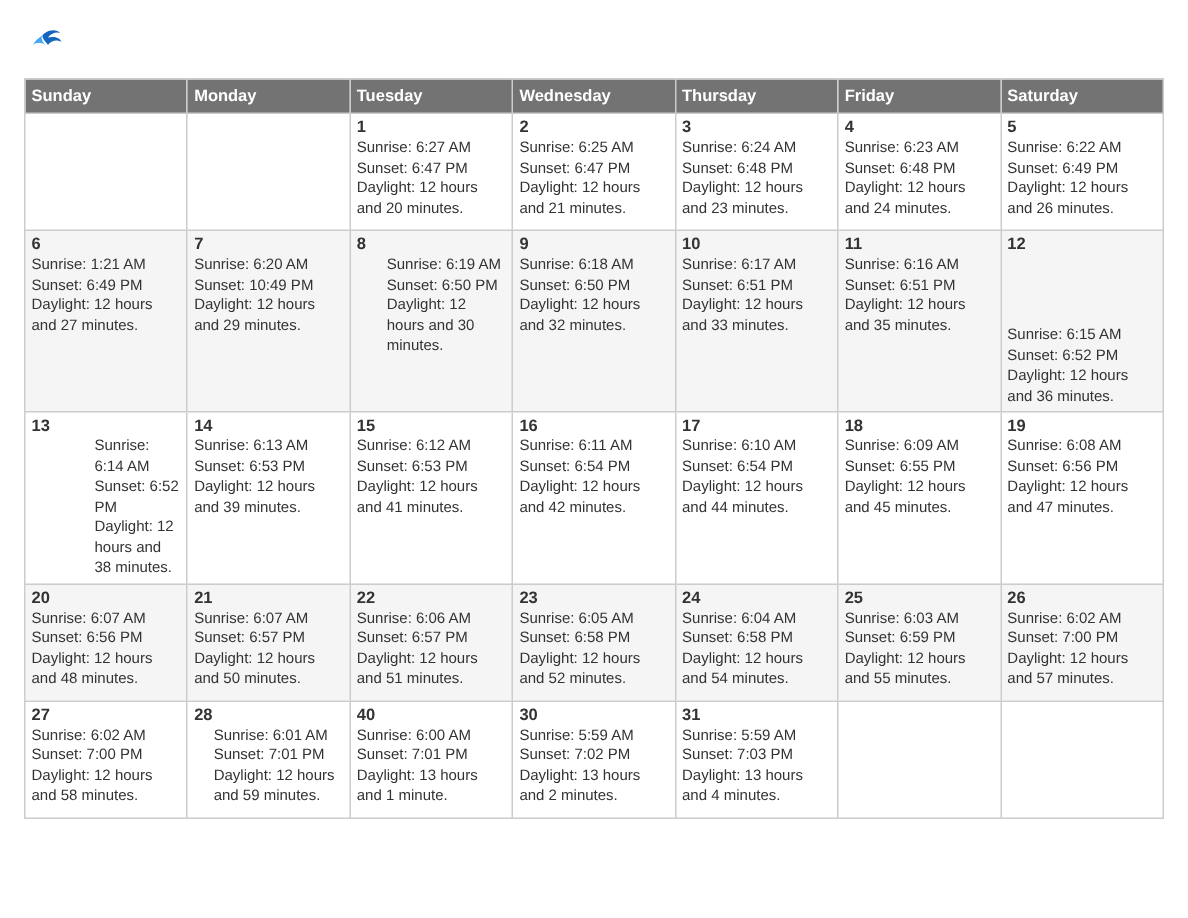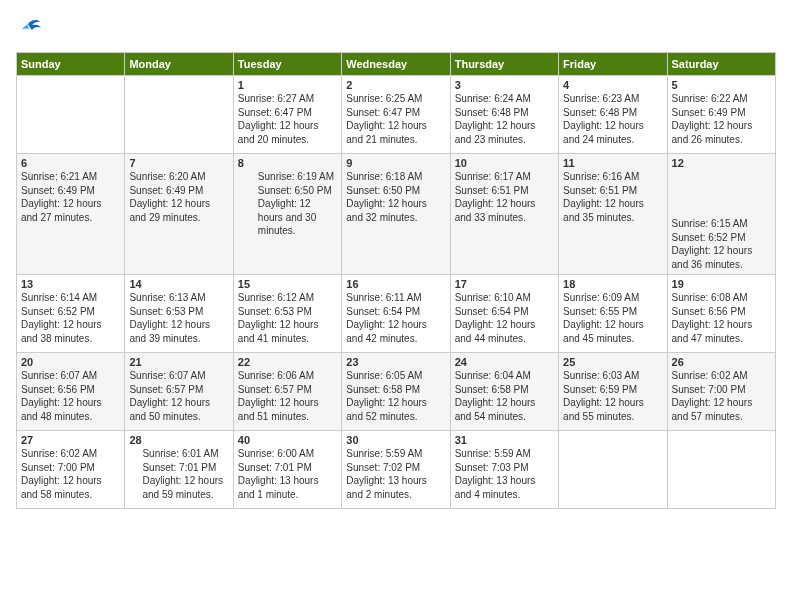--- a/index.html
+++ b/index.html
@@ -51,21 +51,21 @@
     .subtitle {
       font-size: 14px;
       color: #555;
     }
     table {
       width: 100%;
       border-collapse: collapse;
       font-size: 10px;
     }
     thead tr th {
-      background-color: #4d7c0f;
+      background-color: #737373;
       color: #fff;
       padding: 5px 4px;
       text-align: left;
       font-size: 11px;
       font-weight: bold;
       border: 1px solid #ccc;
     }
     tbody tr td {
       border: 1px solid #ccc;
       vertical-align: top;
@@ -159,28 +159,28 @@
           <td>
             <span class="day-num">5</span>
             <div class="day-info" style="white-space: pre-line;">Sunrise: 6:22 AM
 Sunset: 6:49 PM
 Daylight: 12 hours and 26 minutes.</div>
           </td>
         </tr>
         <tr>
           <td>
             <span class="day-num">6</span>
-            <div class="day-info" style="white-space: pre-line;">Sunrise: 6:21 AM
+            <div class="day-info" style="white-space: pre-line;">Sunrise: 1:21 AM
 Sunset: 6:49 PM
 Daylight: 12 hours and 27 minutes.</div>
           </td>
           <td>
             <span class="day-num">7</span>
             <div class="day-info" style="white-space: pre-line;">Sunrise: 6:20 AM
-Sunset: 6:49 PM
+Sunset: 10:49 PM
 Daylight: 12 hours and 29 minutes.</div>
           </td>
           <td>
             <span class="day-num">8</span>
             <div class="day-info" style="white-space: pre-line; margin-left: 20px;">Sunrise: 6:19 AM
 Sunset: 6:50 PM
 Daylight: 12 hours and 30 minutes.</div>
           </td>
           <td>
             <span class="day-num">9</span>
@@ -203,21 +203,21 @@
           <td>
             <span class="day-num">12</span>
             <div class="day-info" style="white-space: pre-line; margin-top: 48px;">Sunrise: 6:15 AM
 Sunset: 6:52 PM
 Daylight: 12 hours and 36 minutes.</div>
           </td>
         </tr>
         <tr>
           <td>
             <span class="day-num">13</span>
-            <div class="day-info" style="white-space: pre-line;">Sunrise: 6:14 AM
+            <div class="day-info" style="white-space: pre-line; margin-left: 42px;">Sunrise: 6:14 AM
 Sunset: 6:52 PM
 Daylight: 12 hours and 38 minutes.</div>
           </td>
           <td>
             <span class="day-num">14</span>
             <div class="day-info" style="white-space: pre-line;">Sunrise: 6:13 AM
 Sunset: 6:53 PM
 Daylight: 12 hours and 39 minutes.</div>
           </td>
           <td>

